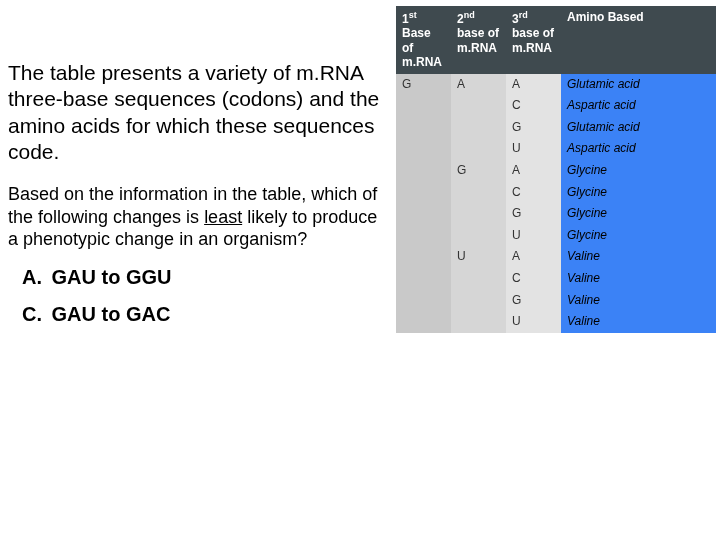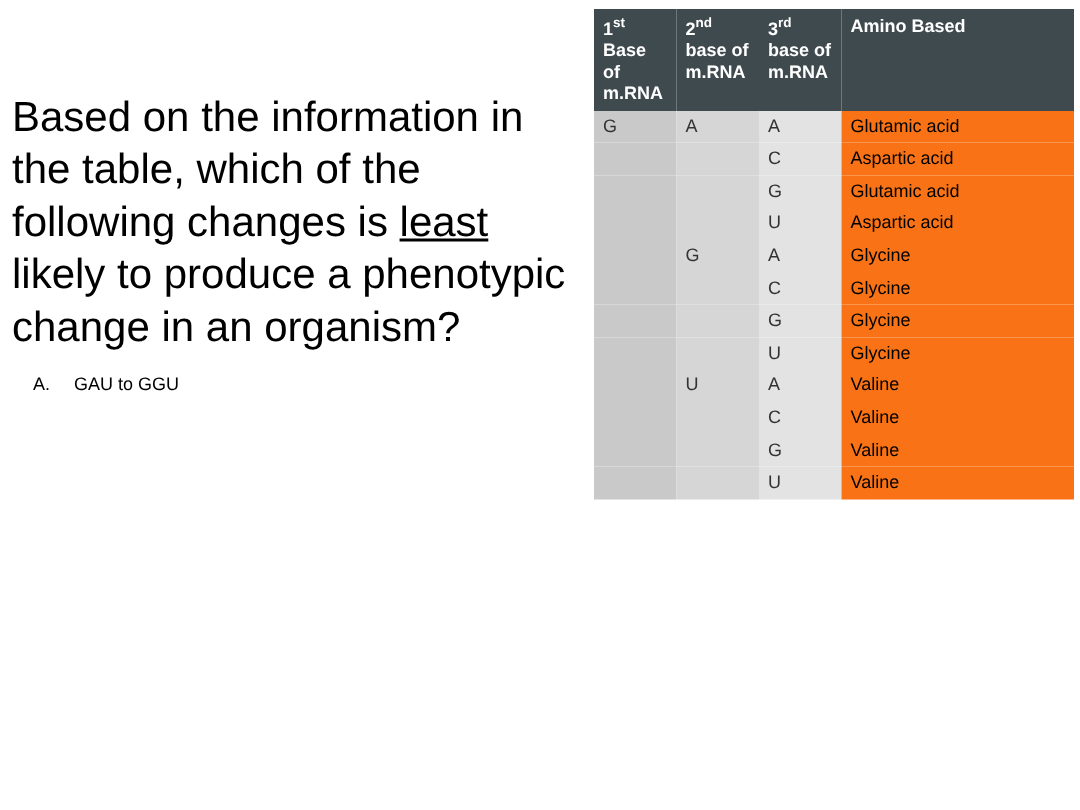--- a/index.html
+++ b/index.html
@@ -17,35 +17,36 @@
     top: 60px;
     width: 380px;
   }
   .p1 {
     font-size: 21px;
     line-height: 1.25;
     color: #000;
     margin-bottom: 18px;
   }
   .p2 {
-    font-size: 28px;
+    font-size: 18px;
     line-height: 1.25;
     color: #000;
     margin-bottom: 14px;
   }
   .underline { text-decoration: underline; }
   .options {
     margin-top: 6px;
     margin-left: 14px;
   }
   .opt {
-    font-size: 12px;
+    font-size: 20px;
     line-height: 1.25;
     color: #000;
     margin-bottom: 12px;
+    font-weight: bold;
   }
   .opt-letter { display:inline-block; width: 24px; }
   .table-wrap {
     position: absolute;
     left: 396px;
     top: 6px;
     width: 320px;
   }
   table {
     border-collapse: collapse;
@@ -65,34 +66,39 @@
   th sup { font-size: 9px; vertical-align: super; }
   td {
     padding: 3px 6px;
     vertical-align: top;
     font-size: 12px;
     line-height: 1.3;
   }
   .col-b1 { background: #c9c9c9; width: 55px; }
   .col-b2 { background: #d6d6d6; width: 55px; }
   .col-b3 { background: #e3e3e3; width: 55px; }
-  .col-aa { background: #f97316; }
+  .col-aa { background: #3b82f6; font-style: italic; }
   .col-b1, .col-b2, .col-b3 { color:#333; }
 </style>
 </head>
 <body>
 
 <div class="left-col">
+  <p class="p1">The table presents a variety of m.RNA three-base sequences (codons) and the amino acids for which these sequences code.</p>
   <p class="p2">
     <span>Based on the information in the table, which of the following changes is </span><span class="underline">least</span><span> likely to produce a phenotypic change in an organism?</span>
   </p>
   <div class="options">
     <div class="opt">
       <span class="opt-letter">A.</span>
       <span>GAU to GGU</span>
+    </div>
+    <div class="opt">
+      <span class="opt-letter">C.</span>
+      <span>GAU to GAC</span>
     </div>
   </div>
 </div>
 
 <div class="table-wrap">
   <table>
     <thead>
       <tr>
         <th><span>1</span><sup>st</sup><span> Base of m.RNA</span></th>
         <th><span>2</span><sup>nd</sup><span> base of m.RNA</span></th>

